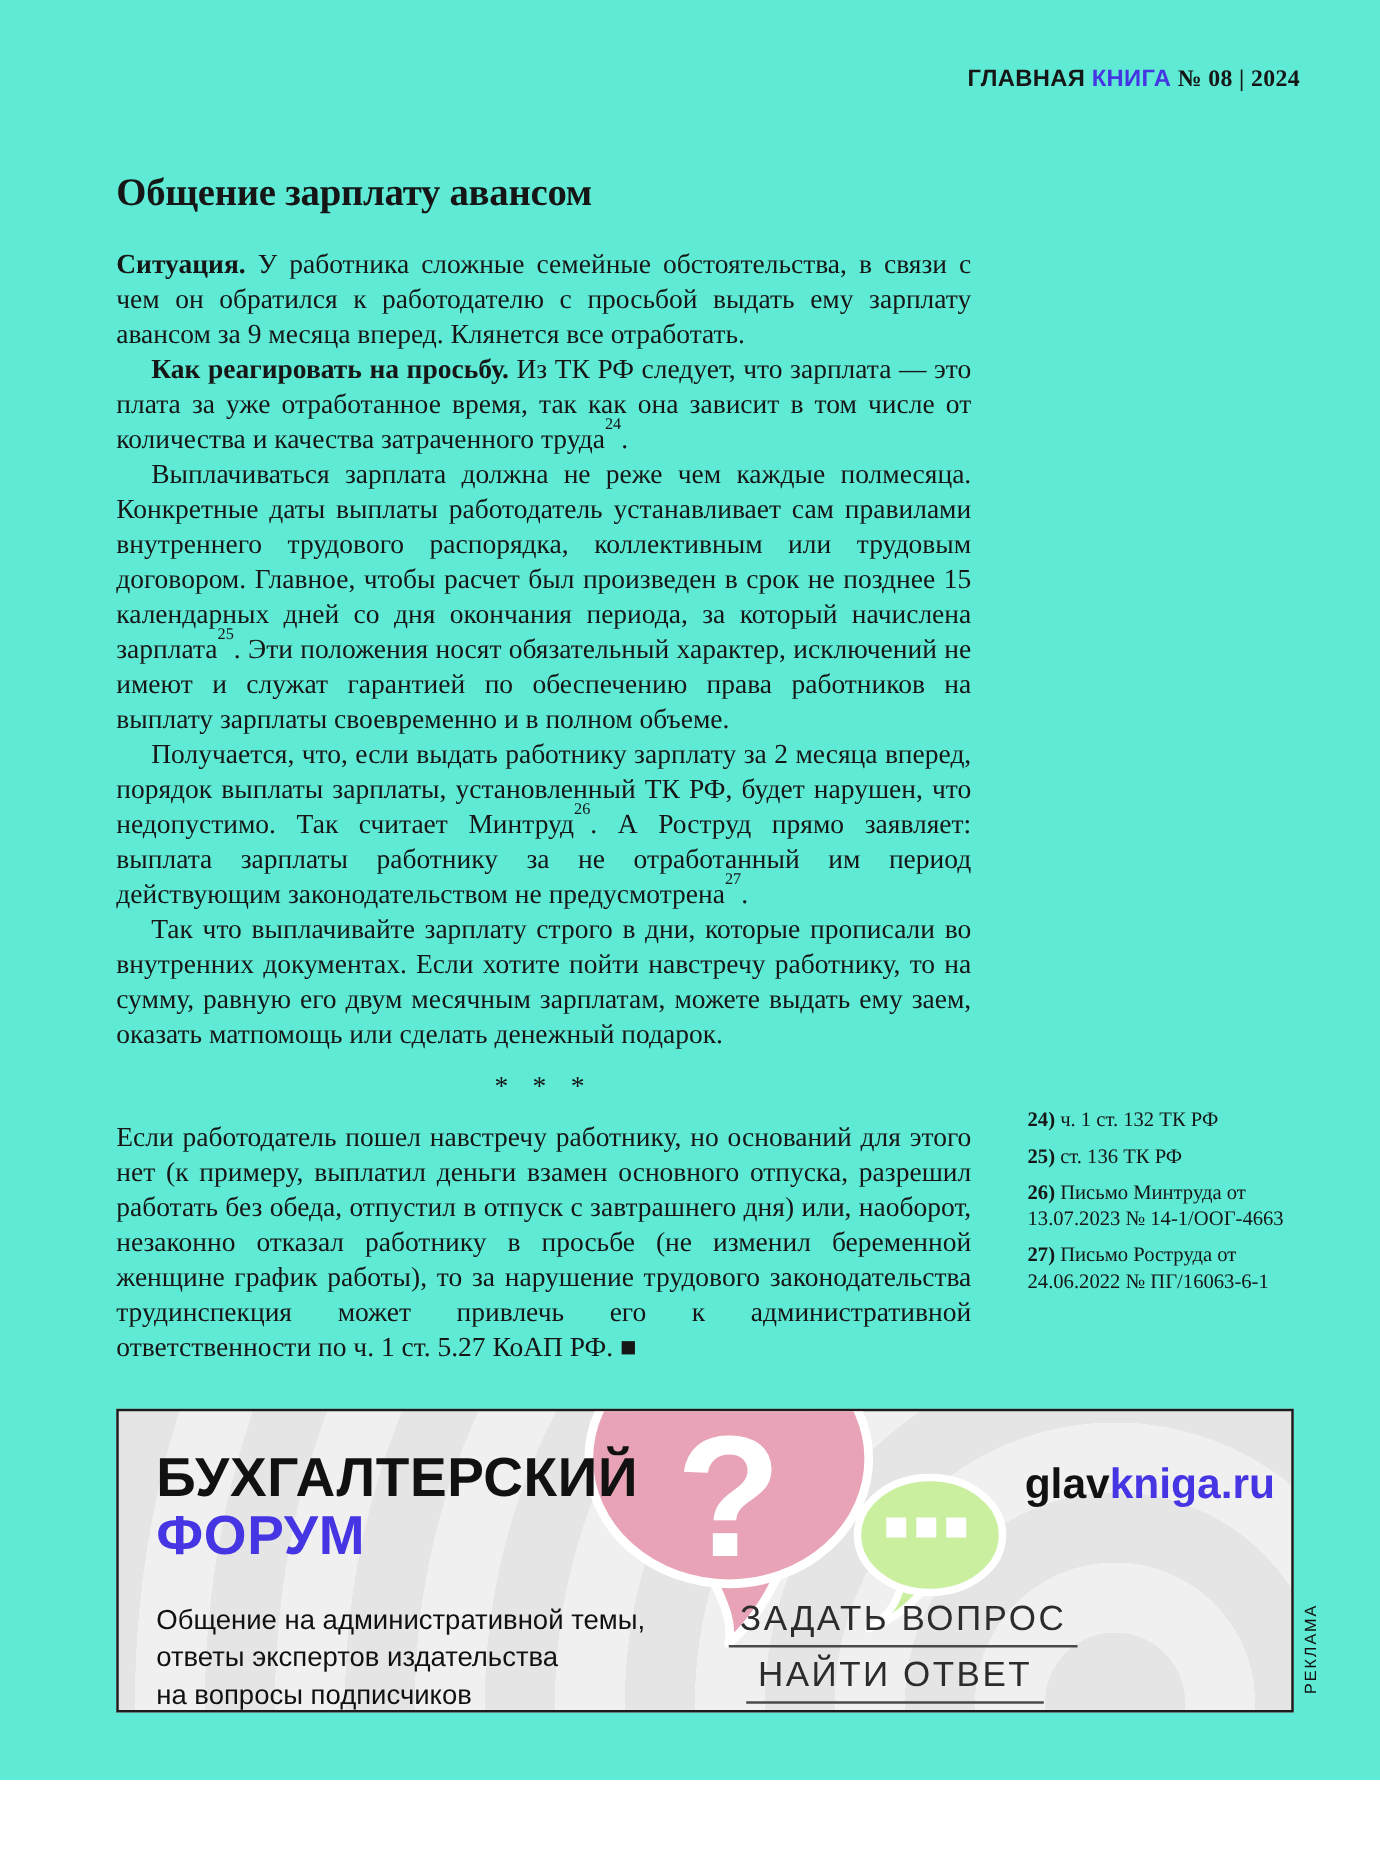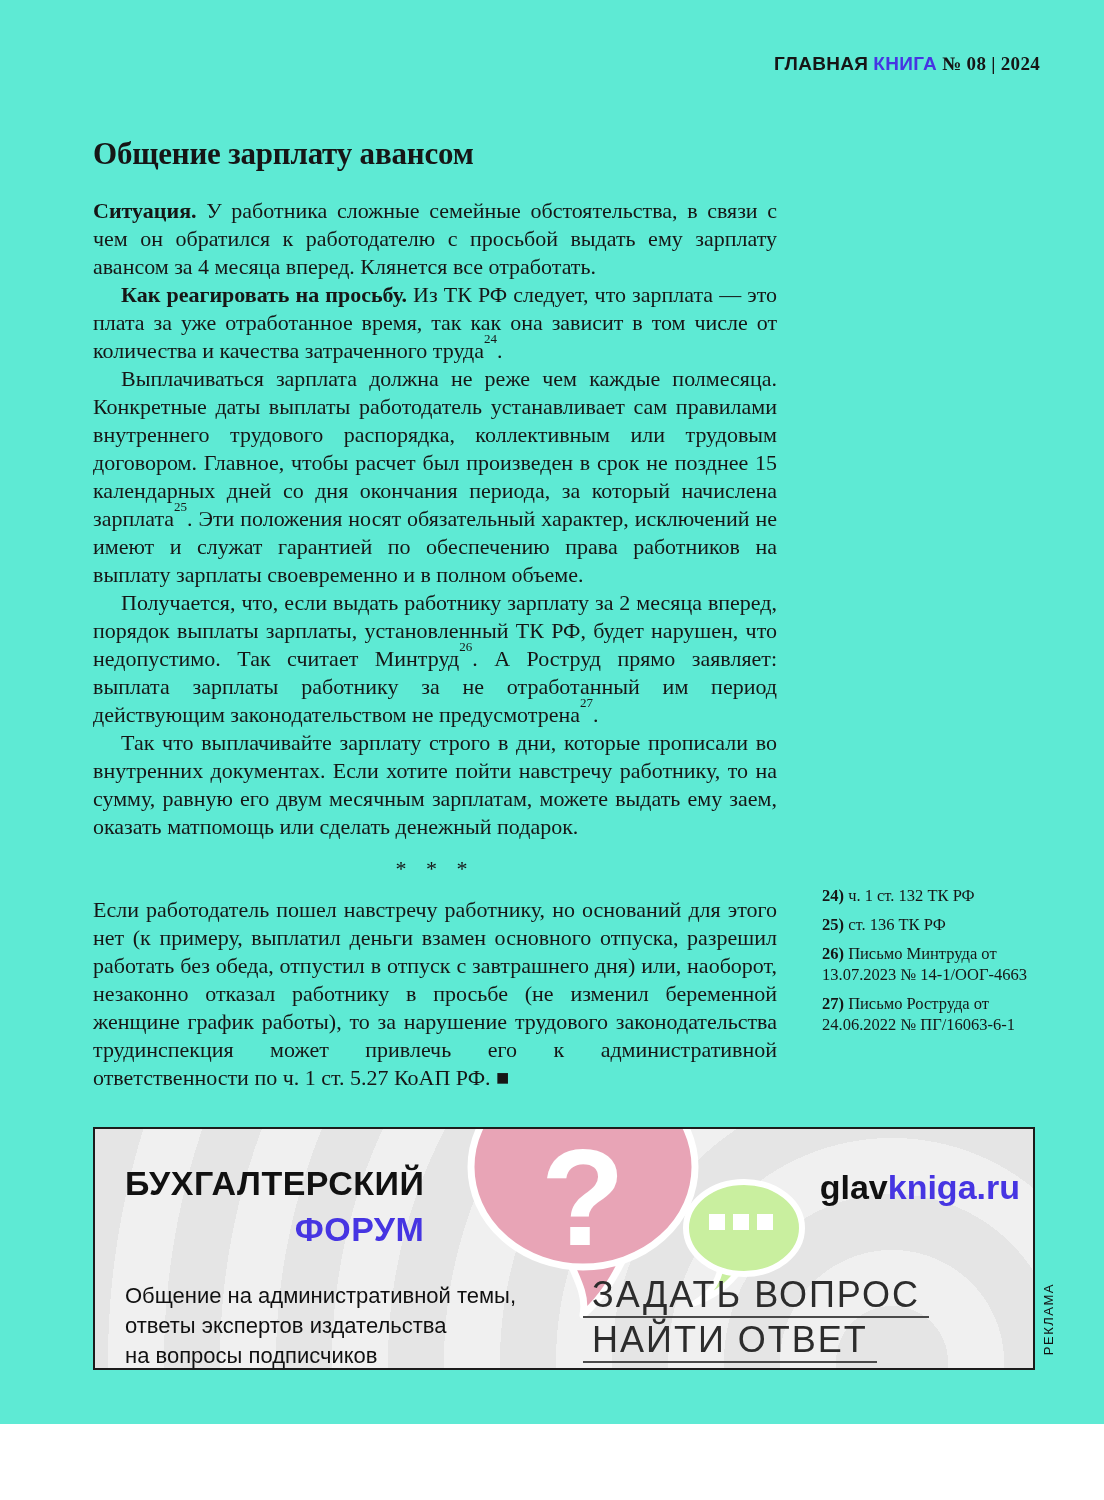--- a/index.html
+++ b/index.html
@@ -40,28 +40,28 @@
   .fn-num{font-weight:bold;}
   
   .banner{
     position:absolute; left:93px; top:1127px; width:942px; height:243px;
     box-sizing:border-box; border:2px solid #1c1c1c;
     background-color:#f0f0f0;
     background-image:repeating-radial-gradient(circle at 797px 233px,
       #e5e5e5 0 56px, #f0f0f0 56px 112px);
     font-family:"Liberation Sans","DejaVu Sans",sans-serif; overflow:hidden; cursor:pointer;
   }
-  .ad-title{position:absolute; left:30px; top:31px; font-size:34px; line-height:46px;
-    font-weight:900; letter-spacing:.5px; color:#111;text-align:right;}
+  .ad-title{position:absolute; left:30px; top:31px; font-size:44px; line-height:46px;
+    font-weight:900; letter-spacing:.5px; color:#111;}
   .ad-desc{position:absolute; left:30px; top:152px; font-size:22px; line-height:30px; color:#111;}
   .ad-site{position:absolute; top:39px; right:13px; font-size:34px; font-weight:900;
     letter-spacing:0; color:#111; white-space:nowrap;}
   .ad-links{position:absolute; left:488px; top:152px; width:266px; text-align:center;}
   .ad-link{
-    display:inline-block; font-size:36px; line-height:28px; letter-spacing:2px;
+    display:inline-block; font-size:28px; line-height:28px; letter-spacing:2px;
     color:#2c2c2c; text-decoration:none; border-bottom:2px solid #4a4a4a;
     padding:0 9px 7px 9px; margin-bottom:8px; white-space:nowrap;
   }
   .bubbles{position:absolute; left:0; top:0; pointer-events:none;}
   
   .reklama{
     position:absolute; left:1041px; top:1283px; writing-mode:vertical-rl;
     transform:rotate(180deg); font-family:"Liberation Sans","DejaVu Sans",sans-serif;
     font-size:13px; letter-spacing:1.5px; color:#111;
   }
@@ -76,21 +76,21 @@
 <div class="page">
 
   <div class="running-head">
     <span class="brand">ГЛАВНАЯ</span>
     <span class="brand accent">КНИГА</span>
     <span class="issue">№ 08 | 2024</span>
   </div>
 
   <div class="article">
     <h1>Общение зарплату авансом</h1>
-    <p class="para"><span class="lead">Ситуация.</span><span> У работника сложные семейные обстоятельства, в связи с чем он обратился к работодателю с просьбой выдать ему зарплату авансом за 4 месяца вперед. Клянется все отработать.</span></p>
+    <p class="para"><span class="lead">Ситуация.</span><span> У работника сложные семейные обстоятельства, в связи с чем он обратился к работодателю с просьбой выдать ему зарплату авансом за 9 месяца вперед. Клянется все отработать.</span></p>
     <p class="para indent"><span class="lead">Как реагировать на просьбу.</span><span> Из ТК РФ следует, что зарплата — это плата за уже отработанное время, так как она зависит в том числе от количества и качества затраченного труда</span><sup>24</sup><span>.</span></p>
     <p class="para indent"><span>Выплачиваться зарплата должна не реже чем каждые полмесяца. Конкретные даты выплаты работодатель устанавливает сам правилами внутреннего трудового распорядка, коллективным или трудовым договором. Главное, чтобы расчет был произведен в срок не позднее 15 календарных дней со дня окончания периода, за который начислена зарплата</span><sup>25</sup><span>. Эти положения носят обязательный характер, исключений не имеют и служат гарантией по обеспечению права работников на выплату зарплаты своевременно и в полном объеме.</span></p>
     <p class="para indent"><span>Получается, что, если выдать работнику зарплату за 2 месяца вперед, порядок выплаты зарплаты, установленный ТК РФ, будет нарушен, что недопустимо. Так считает Минтруд</span><sup>26</sup><span>. А Роструд прямо заявляет: выплата зарплаты работнику за не отработанный им период действующим законодательством не предусмотрена</span><sup>27</sup><span>.</span></p>
     <p class="para indent"><span>Так что выплачивайте зарплату строго в дни, которые прописали во внутренних документах. Если хотите пойти навстречу работнику, то на сумму, равную его двум месячным зарплатам, можете выдать ему заем, оказать матпомощь или сделать денежный подарок.</span></p>
     <div class="separator">* * *</div>
     <p class="para"><span>Если работодатель пошел навстречу работнику, но оснований для этого нет (к примеру, выплатил деньги взамен основного отпуска, разрешил работать без обеда, отпустил в отпуск с завтрашнего дня) или, наоборот, незаконно отказал работнику в просьбе (не изменил беременной женщине график работы), то за нарушение трудового законодательства трудинспекция может привлечь его к административной ответственности по ч. 1 ст. 5.27 КоАП РФ. </span><span>■</span></p>
   </div>
 
   <div class="footnotes">
     <div class="footnote"><span class="fn-num">24)</span><span> ч. 1 ст. 132 ТК РФ</span></div>

